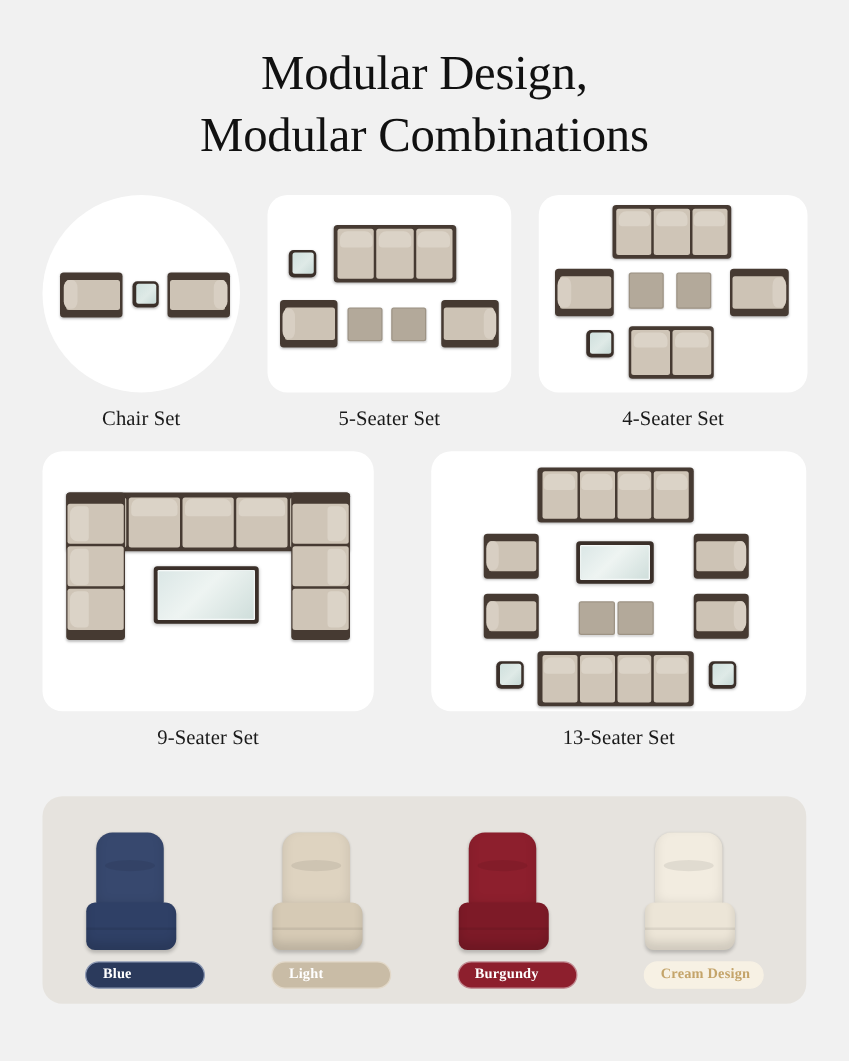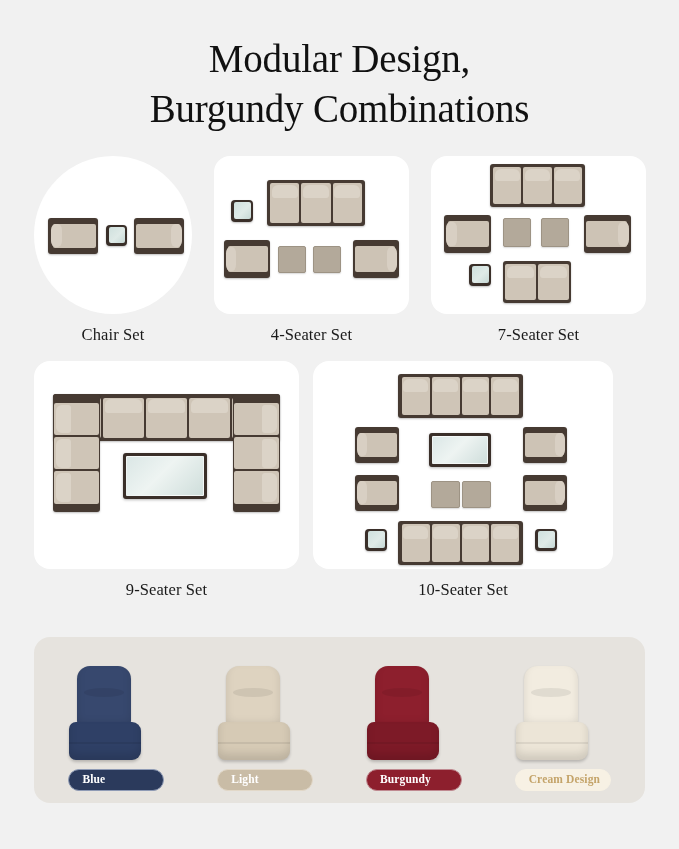--- a/index.html
+++ b/index.html
@@ -25,21 +25,21 @@
   }
   .heading .ln { display: block; }
 
   
   .sets {
     margin-top: 22px;
     padding: 0 34px;
   }
   .row {
     display: flex;
-    justify-content: flex-start;
+    justify-content: space-between;
     align-items: flex-start;
   }
   .row-1 { gap: 22px; }
   .row-2 { gap: 14px; margin-top: 16px; }
 
   .set-cell { display: flex; flex-direction: column; align-items: center; }
 
   .card {
     background: #ffffff;
     position: relative;
@@ -232,21 +232,21 @@
     letter-spacing: 0.15px;
     white-space: nowrap;
     line-height: 1.15;
   }
 </style>
 </head>
 <body style="background: rgb(241, 241, 241);">
 
 <div class="heading">
   <span class="ln">Modular Design,</span>
-  <span class="ln">Burgundy Combinations</span>
+  <span class="ln">Modular Combinations</span>
 </div>
 
 <div class="sets">
 
   <div class="row row-1">
 
     <div class="set-cell">
       <div class="card circle">
         <div class="stage">
           <div class="chair" style="left:14px;top:62px;width:50px;height:36px;">
@@ -288,21 +288,21 @@
           </div>
           <div class="otto" style="left:64px;top:90px;width:28px;height:27px;"></div>
           <div class="otto" style="left:99px;top:90px;width:28px;height:27px;"></div>
           <div class="chair flip" style="left:139px;top:84px;width:46px;height:38px;">
             <div class="body"></div>
               <div class="seat"></div>
               <div class="arm"></div>
           </div>
         </div>
       </div>
-      <div class="set-label">4-Seater Set</div>
+      <div class="set-label">5-Seater Set</div>
     </div>
 
     <div class="set-cell">
       <div class="card rect-b">
         <div class="stage">
           <div class="sofa" style="left:59px;top:8px;width:95px;height:43px;">
             <div class="body"></div>
               <div class="seats">
                 <i></i>
                 <i></i>
@@ -326,21 +326,21 @@
             </div>
           <div class="sofa" style="left:72px;top:105px;width:68px;height:42px;">
             <div class="body"></div>
               <div class="seats">
                 <i></i>
                 <i></i>
               </div>
           </div>
         </div>
       </div>
-      <div class="set-label">7-Seater Set</div>
+      <div class="set-label">4-Seater Set</div>
     </div>
   </div>
 
   <div class="row row-2">
 
     <div class="set-cell">
       <div class="card rect-c">
         <div class="stage">
 
           <div class="sofa" style="left:19px;top:33px;width:227px;height:47px;">
@@ -434,21 +434,21 @@
           </div>
 
           <div class="sidetbl" style="left:52px;top:168px;width:22px;height:22px;">
               <i></i>
             </div>
           <div class="sidetbl" style="left:222px;top:168px;width:22px;height:22px;">
               <i></i>
             </div>
         </div>
       </div>
-      <div class="set-label">10-Seater Set</div>
+      <div class="set-label">13-Seater Set</div>
     </div>
   </div>
 </div>
 
 <div class="swatch-panel" style="background: rgb(230, 227, 222);">
   <div class="swatch-row">
 
     <div class="swatch">
       <div class="cushion-chair">
         <div class="cc-back" style="background: rgb(55, 72, 110);"></div>

